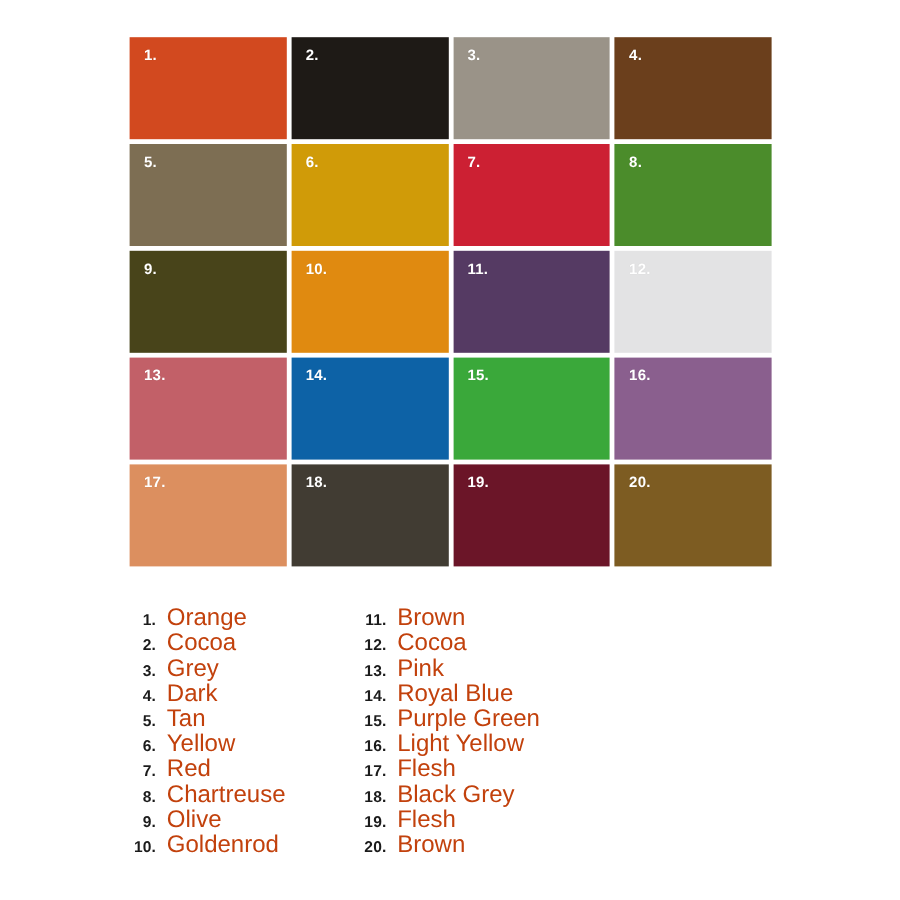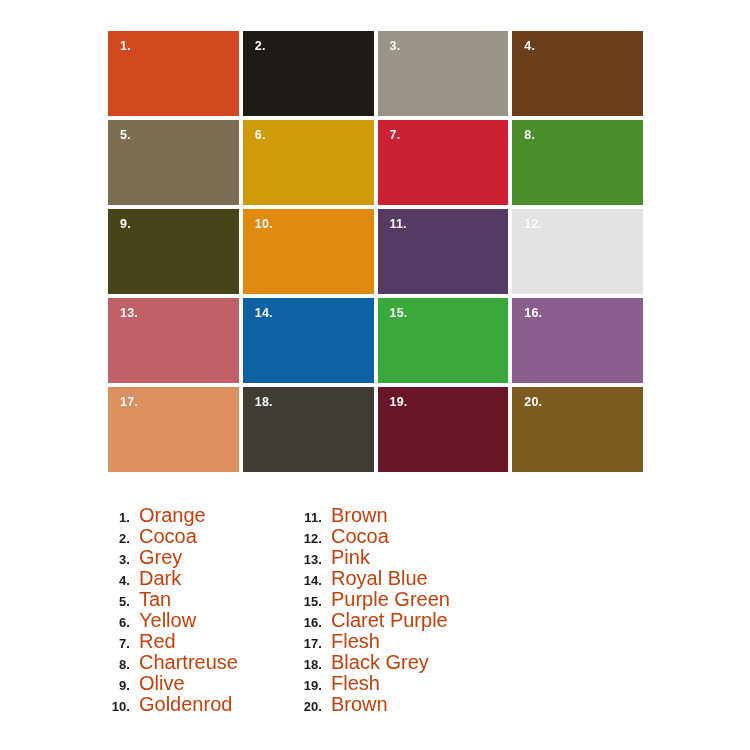--- a/index.html
+++ b/index.html
@@ -211,21 +211,21 @@
       <div class="legend-item">
         <span class="legend-num">14.</span>
         <span class="legend-name">Royal Blue</span>
       </div>
       <div class="legend-item">
         <span class="legend-num">15.</span>
         <span class="legend-name">Purple Green</span>
       </div>
       <div class="legend-item">
         <span class="legend-num">16.</span>
-        <span class="legend-name">Claret Purple</span>
+        <span class="legend-name">Light Yellow</span>
       </div>
       <div class="legend-item">
         <span class="legend-num">17.</span>
         <span class="legend-name">Flesh</span>
       </div>
       <div class="legend-item">
         <span class="legend-num">18.</span>
         <span class="legend-name">Black Grey</span>
       </div>
       <div class="legend-item">

